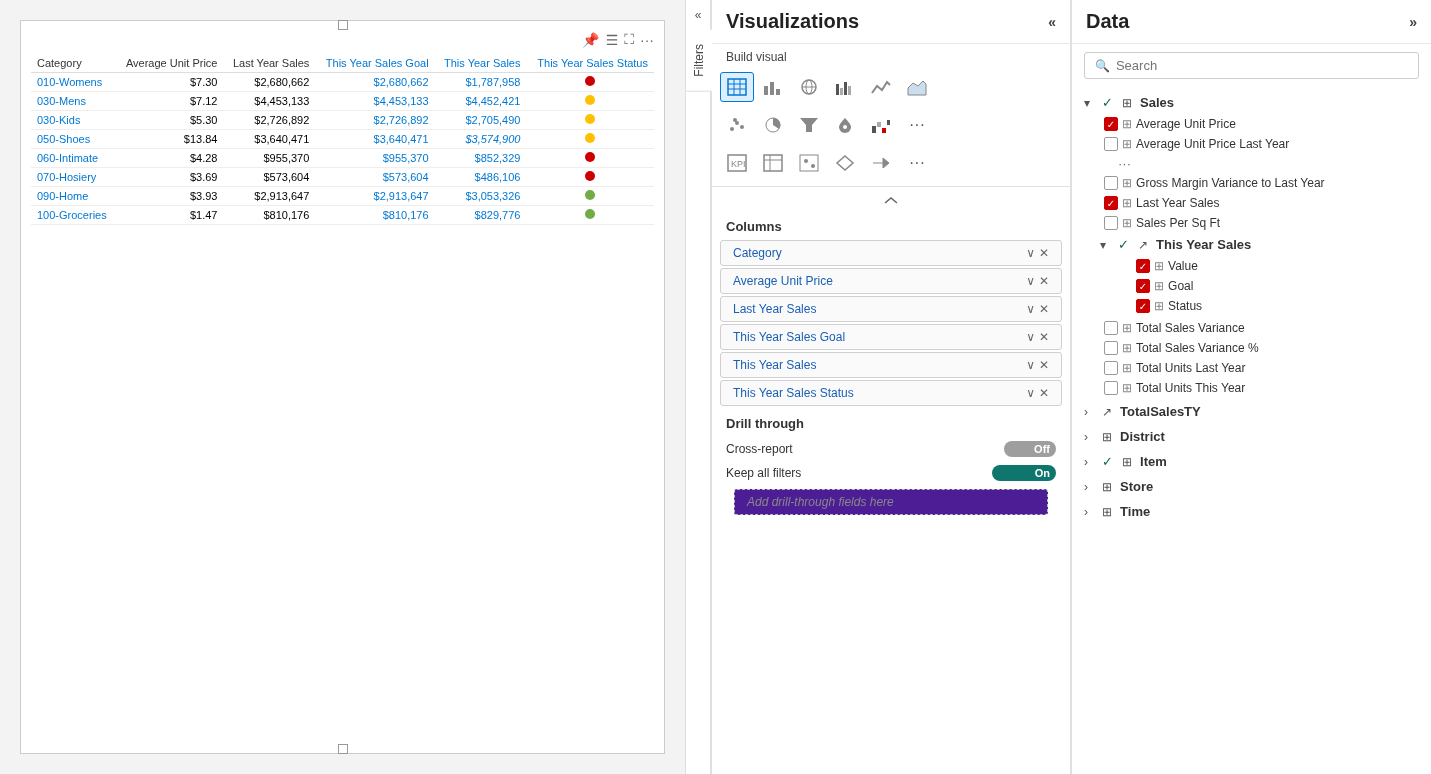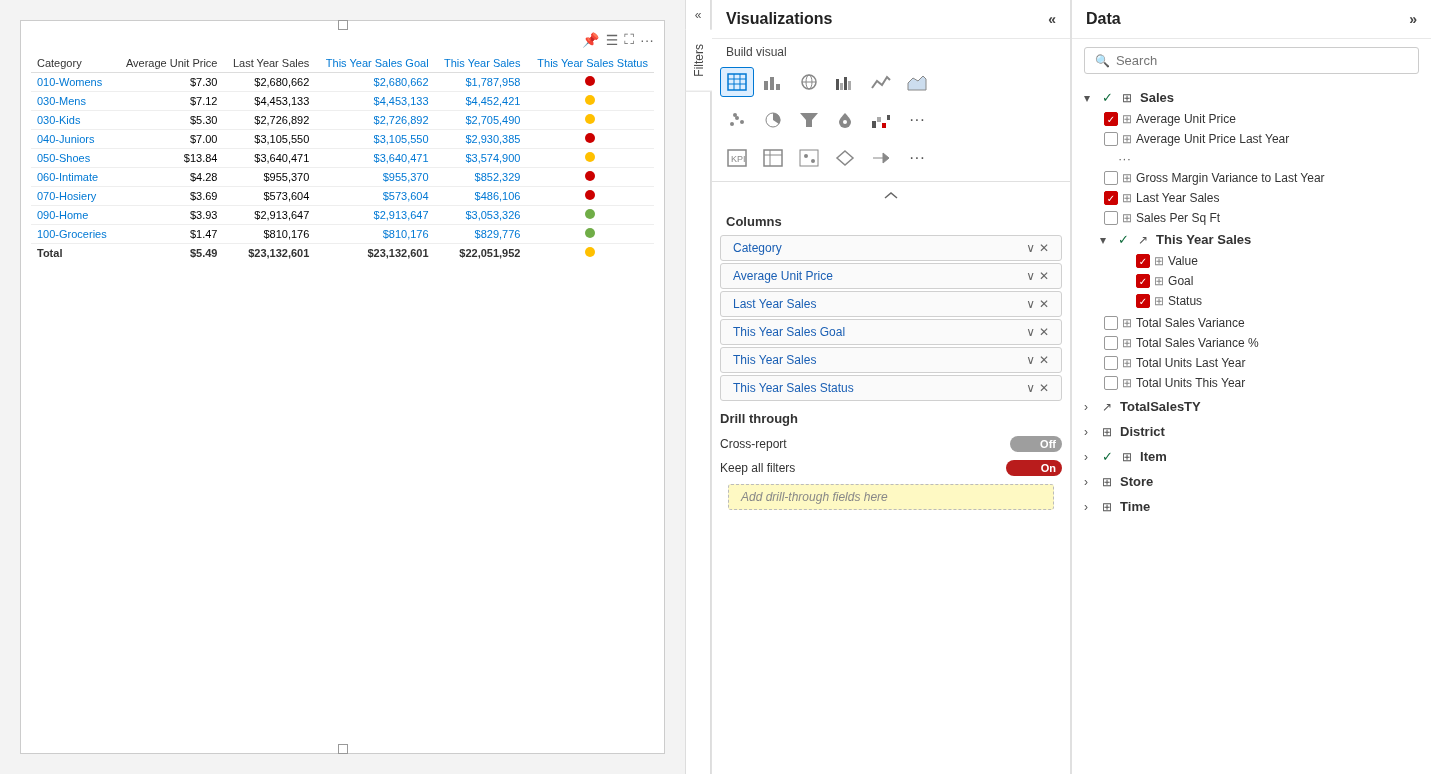--- a/index.html
+++ b/index.html
@@ -115,21 +115,21 @@
     }
 
     .panel-header {
       display: flex;
       align-items: center;
       justify-content: space-between;
       padding: 10px 14px;
       border-bottom: 1px solid #e8e8e8;
     }
     .panel-header-title {
-      font-size: 16px;
+      font-size: 20px;
       font-weight: 600;
       color: #222;
     }
     .panel-collapse-btn {
       color: #444;
       cursor: pointer;
       font-size: 14px;
       font-weight: bold;
     }
 
@@ -192,21 +192,21 @@
       color: #1a5fb4;
       font-weight: 500;
     }
     .field-item-actions {
       display: flex;
       gap: 4px;
       color: #666;
     }
 
     .drill-section {
-      padding: 8px 8px;
+      padding: 8px 14px;
     }
     .drill-title {
       font-size: 13px;
       font-weight: 600;
       color: #333;
       margin-bottom: 6px;
     }
     .drill-row {
       display: flex;
       align-items: center;
@@ -226,31 +226,31 @@
       font-weight: 600;
       cursor: pointer;
     }
     .toggle-off {
       background: #9e9e9e;
       color: white;
       width: 52px;
       justify-content: flex-end;
     }
     .toggle-on {
-      background: #b91c1c;
+      background: #0f766e;
       color: white;
-      width: 56px;
+      width: 64px;
       justify-content: flex-end;
     }
     .drill-through-field {
       margin: 4px 8px;
       padding: 5px 12px;
       border: 1px dashed #bbb;
       border-radius: 3px;
-      background: #fef9c3;
+      background: #4c1d95;
       color: #888;
       font-size: 12px;
       font-style: italic;
     }
 
     
     .filters-tab {
       writing-mode: vertical-lr;
       text-orientation: mixed;
       transform: rotate(180deg);
@@ -418,33 +418,25 @@
     </tr>
           <tr>
       <td>030-Kids</td>
       <td>$5.30</td>
       <td>$2,726,892</td>
       <td class="col-tysg" style="color:#0078d4;">$2,726,892</td>
       <td class="col-tys" style="color:#0078d4;">$2,705,490</td>
       <td class="col-status"><span class="dot dot-yellow"></span></td>
     </tr>
           <tr>
-      <td>040-Juniors</td>
-      <td>$7.00</td>
-      <td>$3,105,550</td>
-      <td class="col-tysg" style="color:#0078d4;">$3,105,550</td>
-      <td class="col-tys" style="color:#0078d4;">$2,930,385</td>
-      <td class="col-status"><span class="dot dot-red"></span></td>
-    </tr>
-          <tr>
       <td>050-Shoes</td>
       <td>$13.84</td>
       <td>$3,640,471</td>
       <td class="col-tysg" style="color:#0078d4;">$3,640,471</td>
-      <td class="col-tys" style="color:#0078d4;">$3,574,900</td>
+      <td class="col-tys" style="color:#0078d4;font-style:italic;">$3,574,900</td>
       <td class="col-status"><span class="dot dot-yellow"></span></td>
     </tr>
           <tr>
       <td>060-Intimate</td>
       <td>$4.28</td>
       <td>$955,370</td>
       <td class="col-tysg" style="color:#0078d4;">$955,370</td>
       <td class="col-tys" style="color:#0078d4;">$852,329</td>
       <td class="col-status"><span class="dot dot-red"></span></td>
     </tr>
@@ -465,28 +457,20 @@
       <td class="col-status"><span class="dot dot-green"></span></td>
     </tr>
           <tr>
       <td>100-Groceries</td>
       <td>$1.47</td>
       <td>$810,176</td>
       <td class="col-tysg" style="color:#0078d4;">$810,176</td>
       <td class="col-tys" style="color:#0078d4;">$829,776</td>
       <td class="col-status"><span class="dot dot-green"></span></td>
     </tr>
-          <tr class="total-row">
-    <td><strong>Total</strong></td>
-    <td><strong>$5.49</strong></td>
-    <td><strong>$23,132,601</strong></td>
-    <td><strong>$23,132,601</strong></td>
-    <td><strong>$22,051,952</strong></td>
-    <td class="col-status"><span class="dot dot-yellow"></span></td>
-  </tr>
         </tbody>
     </table>
   </div>
 </div>
 
 <div style="display:flex; flex-direction:column; width:26px; background:white; border-left:1px solid #ddd; border-right:1px solid #ddd; align-items:center;">
   <div style="padding:8px 0; cursor:pointer; color:#555;">«</div>
   <div class="filters-tab">Filters</div>
 </div>
 

